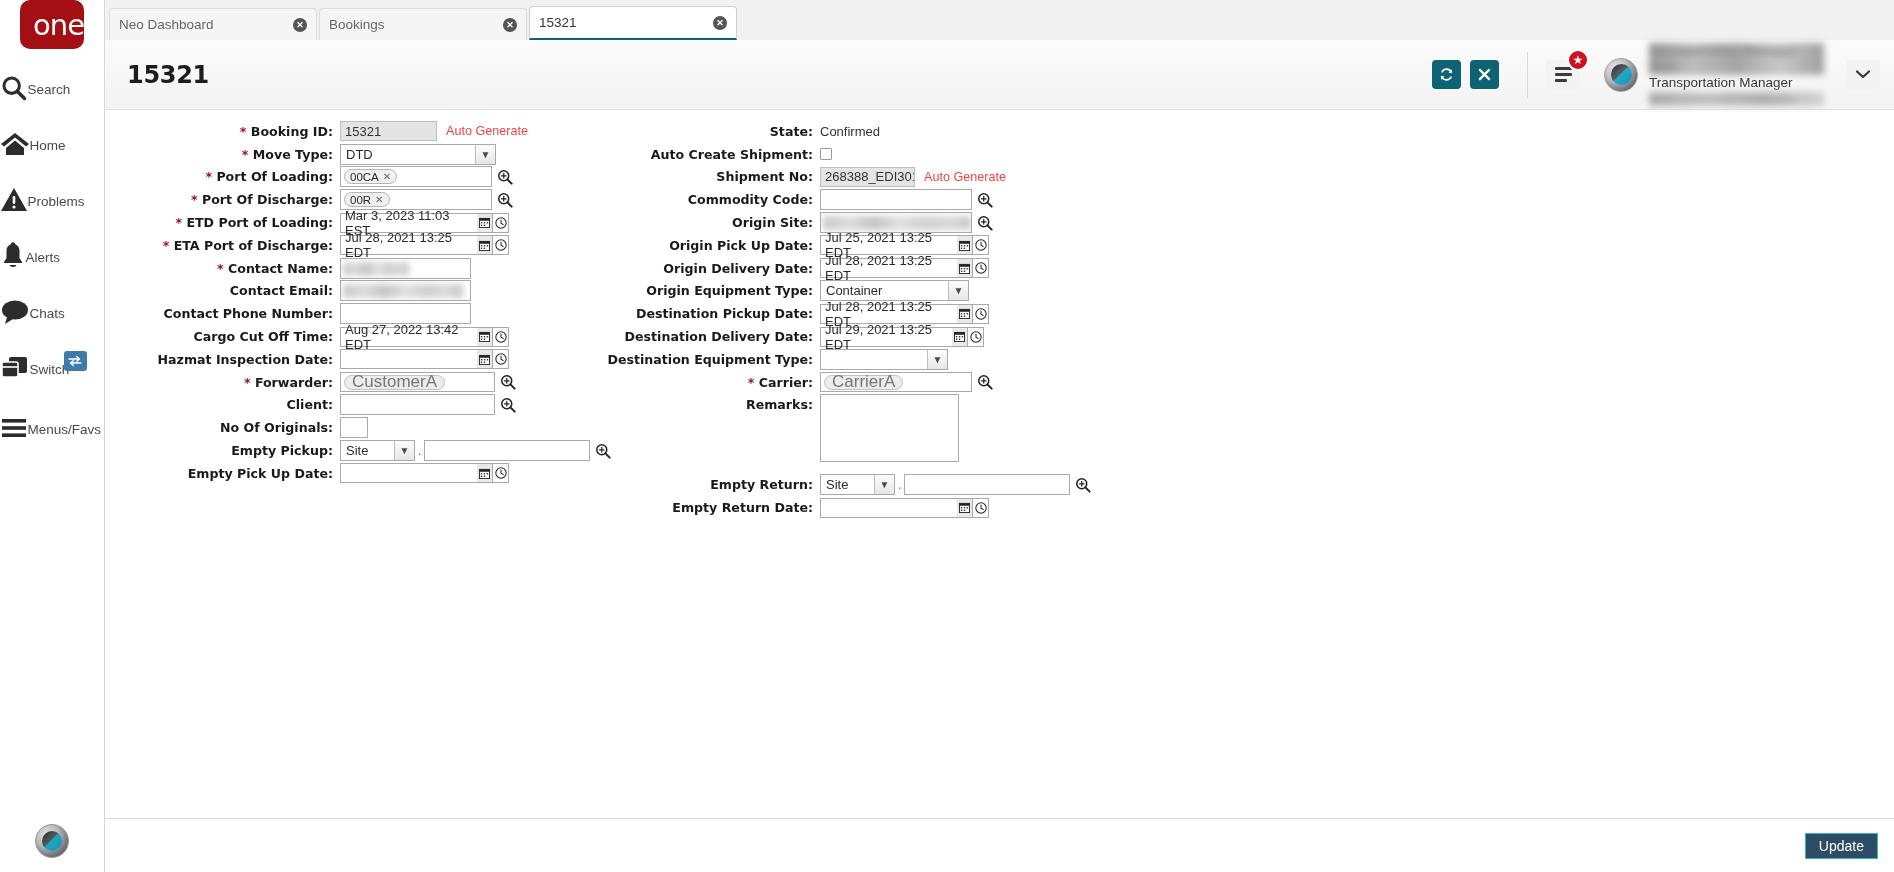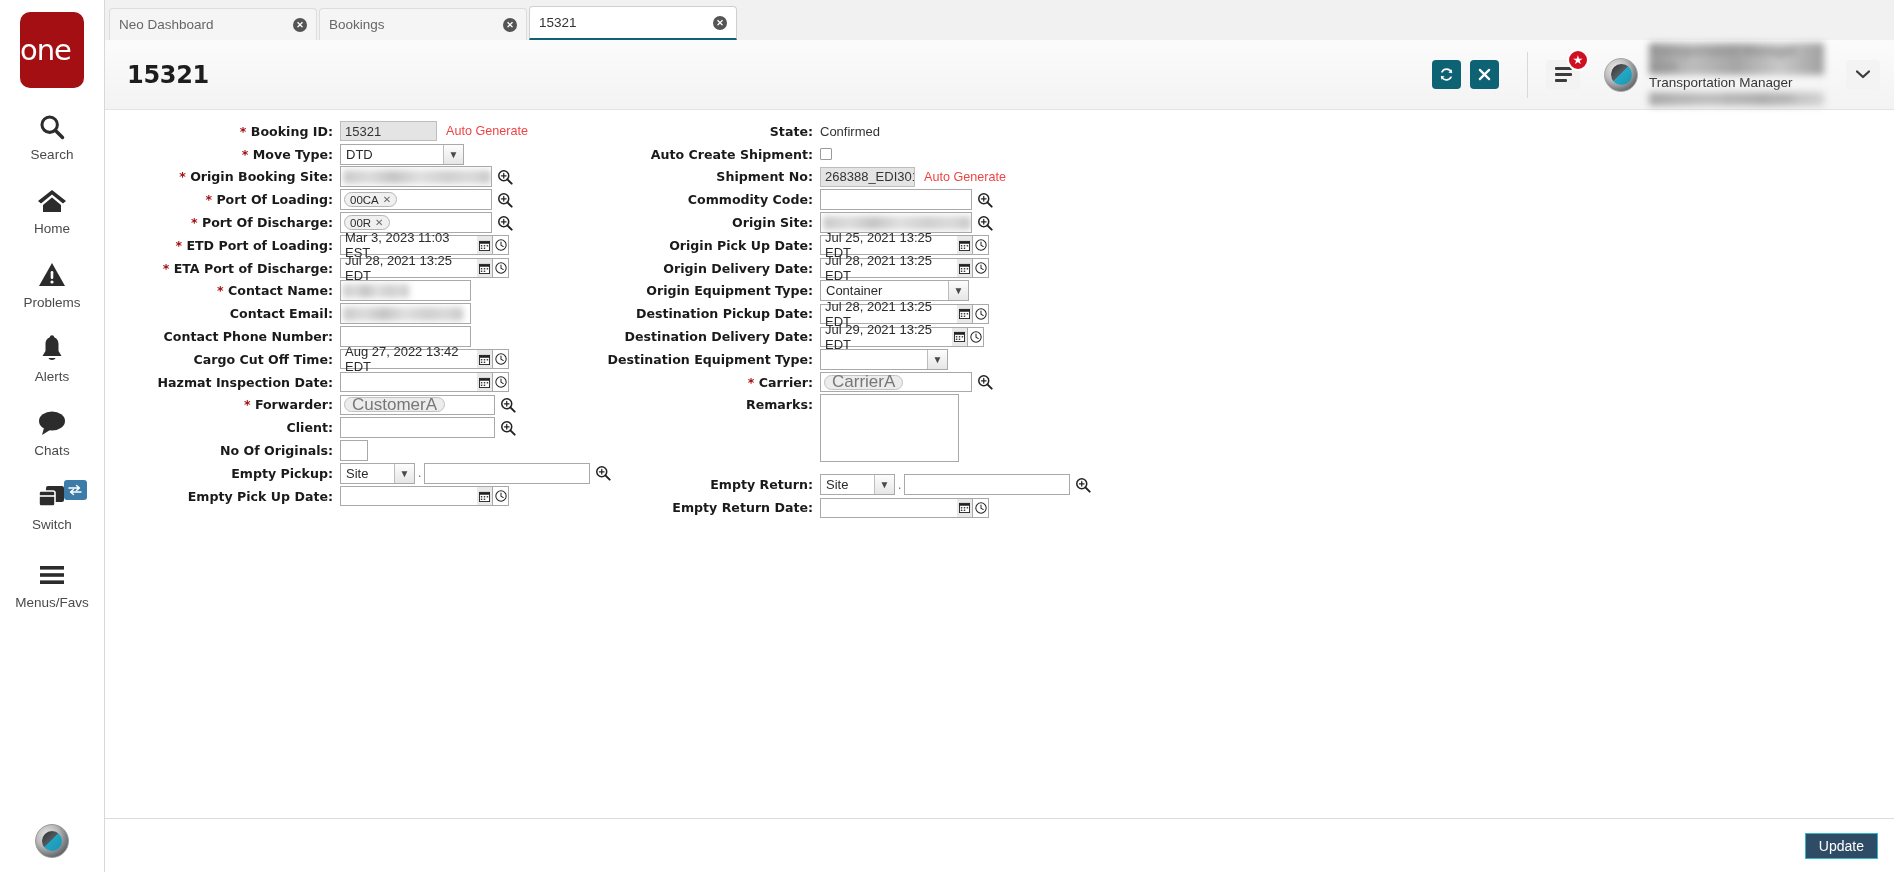--- a/index.html
+++ b/index.html
@@ -13,29 +13,29 @@
   }
   #app { position: relative; width: 1894px; height: 872px; background:#fff; }
 
   
   #rail {
     position: absolute; left:0; top:0; width:105px; height:872px;
     background:#ffffff; border-right:1px solid #d8d8d8;
     display:flex; flex-direction:column; align-items:center;
   }
   #logo {
-    width:64px; height:76px; margin-top:12px;
+    width:64px; height:49px; 
     background:#a30f12; border-radius:10px;
-    display:flex; align-items:center; justify-content:flex-start;
+    display:flex; align-items:center; justify-content:flex-end;
     color:#fff; font-size:29px; font-weight:400; letter-spacing:-1px;
     font-family:"DejaVu Sans", sans-serif;
   }
   .rail-item {
     width:105px; margin-top:22px;
-    display:flex; flex-direction:column; align-items:center;
+    display:flex; flex-direction:row; align-items:center;
     cursor:pointer; position:relative;
   }
   .rail-icon { height:34px; display:flex; align-items:center; justify-content:center; color:#333; }
   .rail-label { font-size:13.5px; color:#4a4a4a; margin-top:3px; font-family:"Liberation Sans",sans-serif; }
   .switch-badge {
     position:absolute; right:18px; top:0px;
     width:23px; height:20px; background:#3d7ca8; border-radius:3px;
     display:flex; align-items:center; justify-content:center; color:#fff; font-size:12px;
   }
   #rail-avatar {
@@ -412,42 +412,27 @@
           <div class="lab"><span class="req">*</span> <span>Booking ID</span>:</div>
           <div class="ctl">
             <div class="inp ro w97">15321</div>
             <span class="autogen">Auto Generate</span>
           </div>
         </div>
 
         <div class="row">
           <div class="lab"><span class="req">*</span> <span>Move Type</span>:</div>
           <div class="ctl">
-            <div class="sel" style="width:124px">
+            <div class="sel" style="width:156px">
               <span class="cap">DTD</span>
               <span class="arrow">▼</span>
             </div>
           </div>
         </div>
 
-        <div class="row">
-          <div class="lab"><span class="req">*</span> <span>Origin Booking Site</span>:</div>
-          <div class="ctl">
-            <div class="blurfield" style="width:152px">
-                <span class="smudge" style="width:148px"></span>
-              </div>
-            <span class="searchicon">
-              <svg width="16" height="16" viewBox="0 0 18 18">
-                  <circle cx="7.6" cy="7.6" r="5.6" fill="none" stroke="#222" stroke-width="1.7"></circle>
-                  <line x1="11.7" y1="11.7" x2="16.5" y2="16.5" stroke="#222" stroke-width="2.2" stroke-linecap="round"></line>
-                  <path d="M7.6 5 V10.2 M5 7.6 H10.2" stroke="#222" stroke-width="1.4" stroke-linecap="round"></path>
-                </svg>
-            </span>
-          </div>
-        </div>
 
 
         <div class="row">
           <div class="lab"><span class="req">*</span> <span>Port Of Loading</span>:</div>
           <div class="ctl">
             <div class="chipbox">
               <span class="chip">
                   <span>00CA</span>
                   <span class="cx">✕</span>
                 </span>

